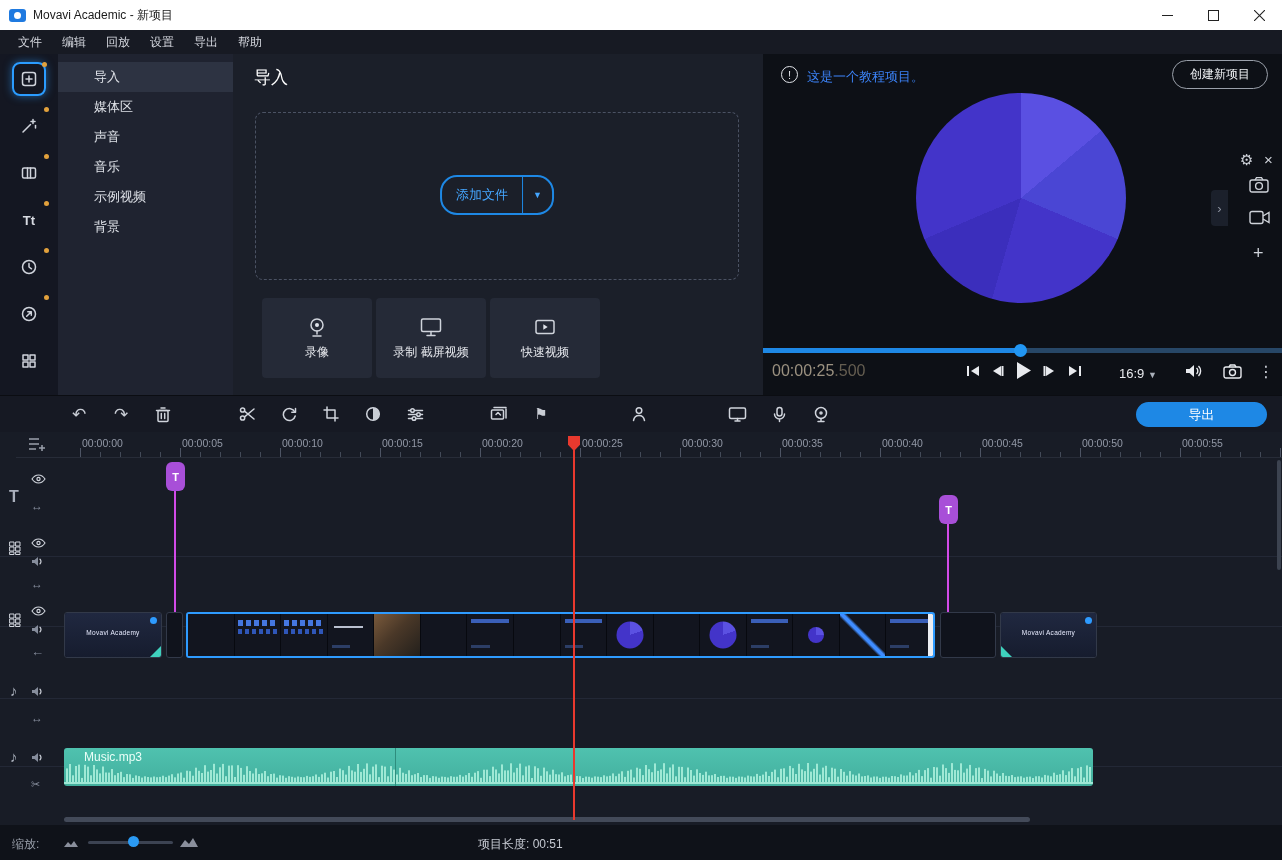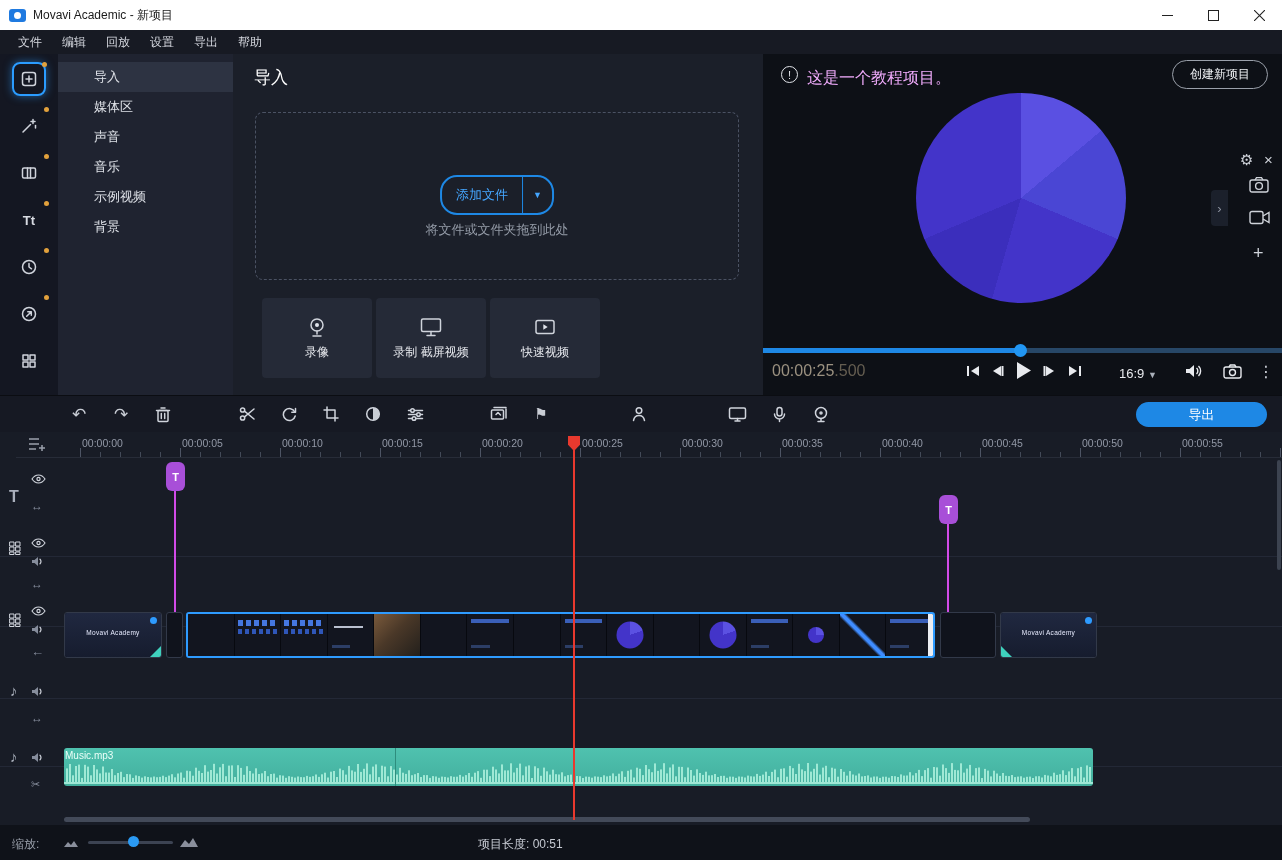--- a/index.html
+++ b/index.html
@@ -38,21 +38,21 @@
 .addfile .lbl{padding:0 14px;font-size:13px;color:#45a6ff}
 .addfile .chev{padding:0 10px;height:100%;display:flex;align-items:center;border-left:1px solid #1e88e5;color:#45a6ff;font-size:9px}
 .drop-hint{position:absolute;left:0;right:0;top:108px;text-align:center;font-size:13px;color:#959ca8}
 #imp-actions{position:absolute;left:29px;top:244px;display:flex;gap:4px}
 .act-btn{width:110px;height:80px;background:#252a37;border-radius:4px;display:flex;flex-direction:column;align-items:center;justify-content:center;gap:7px}
 .act-btn .al{font-size:12px;color:#e8eaef;text-align:center;line-height:1.25;max-width:86px}
 
 
 #preview{position:absolute;left:763px;top:0;width:519px;height:100%;background:#0d1016}
 .notice-i{position:absolute;left:18px;top:12px;width:17px;height:17px;border:1.5px solid #e2e5ea;border-radius:50%;color:#e2e5ea;font-size:11px;display:flex;align-items:center;justify-content:center}
-.notice-t{position:absolute;left:44px;top:14px;font-size:16px;color:#f0abfc}
+.notice-t{position:absolute;left:44px;top:14px;font-size:13px;color:#3b82f6}
 .newproj{position:absolute;right:14px;top:6px;height:29px;border:1.5px solid #9aa0aa;border-radius:15px;display:flex;align-items:center;padding:0 17px;font-size:12px;color:#f2f4f7;background:transparent}
 #pie{position:absolute;left:153px;top:39px;width:210px;height:210px;border-radius:50%}
 .side-ic{position:absolute;color:#cfd3da;font-size:15px;line-height:1}
 .prev-tab{position:absolute;left:448px;top:136px;width:17px;height:36px;background:#1b202b;border-radius:4px 0 0 4px;display:flex;align-items:center;justify-content:center;color:#8d93a0;font-size:13px}
 #progress{position:absolute;left:0;top:294px;width:519px;height:5px;background:#274767}
 #progress .fill{height:100%;background:#1e88e5}
 #progress .ph{position:absolute;top:-4px;width:13px;height:13px;border-radius:50%;background:#2196f3}
 .time-cur{position:absolute;left:9px;top:308px;font-size:16px;color:#9b9180}
 .time-cur .frac{color:#655e51}
 .tr-btn{position:absolute;top:310px;color:#e8eaee}
@@ -91,21 +91,21 @@
 .th .l2{position:absolute;left:3px;right:3px;top:15px;height:5px;background:repeating-linear-gradient(90deg,#2f56b8 0 4px,transparent 4px 7px)}
 .th .tx1{position:absolute;left:6px;right:10px;top:12px;height:2px;background:#b9c0cf}
 .th.photo{background:linear-gradient(135deg,#7a5a3c 0%,#4a3828 45%,#23201c 100%)}
 .th .uibar{position:absolute;left:4px;right:4px;top:5px;height:4px;background:#3a5fb8}
 .th .uibar2{position:absolute;left:4px;width:40%;bottom:8px;height:3px;background:#2c3e66}
 .th .pieC{position:absolute;left:50%;top:50%;transform:translate(-50%,-50%);border-radius:50%}
 .th.arrow{background:linear-gradient(45deg,#12151f 44%,#3f8cff 48%,#3f8cff 52%,#12151f 56%)}
 .marker-h{position:absolute;width:19px;height:29px;background:#a84fd8;border-radius:6px;display:flex;align-items:center;justify-content:center;font-size:11px;font-weight:bold;color:#fff;z-index:6}
 .marker-l{position:absolute;width:2px;background:#d24ae8;z-index:5}
 #music-clip{position:absolute;top:316px;height:38px;border-radius:3px;background:linear-gradient(#4fc2af,#43af9d);overflow:hidden}
-#music-clip .ml{position:absolute;left:1px;top:2px;font-size:10px;color:#eafff8;z-index:2}
+#music-clip .ml{position:absolute;left:20px;top:2px;font-size:12px;color:#eafff8;z-index:2}
 #music-clip .mdiv{position:absolute;left:331px;top:0;bottom:0;width:1px;background:#2e8d7d;z-index:2}
 #hscroll{position:absolute;left:64px;top:385px;width:966px;height:5px;background:#434a59;border-radius:3px}
 #vscroll{position:absolute;right:1px;top:28px;width:4px;height:110px;background:#3c4350;border-radius:2px}
 #playhead-line{position:absolute;top:18px;width:2px;height:370px;background:#e8392e;z-index:9}
 #playhead-h{position:absolute;top:4px;width:12px;height:15px;background:#e8392e;clip-path:polygon(0 0,100% 0,100% 58%,50% 100%,0 58%);z-index:10}
 
 
 #statusbar{position:absolute;left:0;top:825px;width:1282px;height:35px;background:#0f1219}
 .zoom-lbl{position:absolute;left:12px;top:11px;font-size:12px;color:#9aa0ab}
 .mt{position:absolute;color:#8a8f9c}
@@ -207,21 +207,20 @@
       <div class="side-item">背景</div>
     </div>
 
   <div id="import-panel">
     <div class="imp-title">导入</div>
     <div class="dropzone">
       <div class="addfile">
         <span class="lbl">添加文件</span>
         <span class="chev">▼</span>
       </div>
-      <div class="drop-hint">将文件或文件夹拖到此处</div>
     </div>
     <div id="imp-actions">
         <div class="act-btn">
           <span>
             <svg width="24" height="22" viewBox="0 0 24 22" fill="none" stroke="#d0d4dc" stroke-width="1.5" stroke-linecap="round" stroke-linejoin="round">
               <circle cx="12" cy="9" r="6"></circle>
               <circle cx="12" cy="9" r="2" fill="#dfe3ea" stroke="none"></circle>
               <path d="M12 15v3M8 20h8"></path>
             </svg>
           </span>

